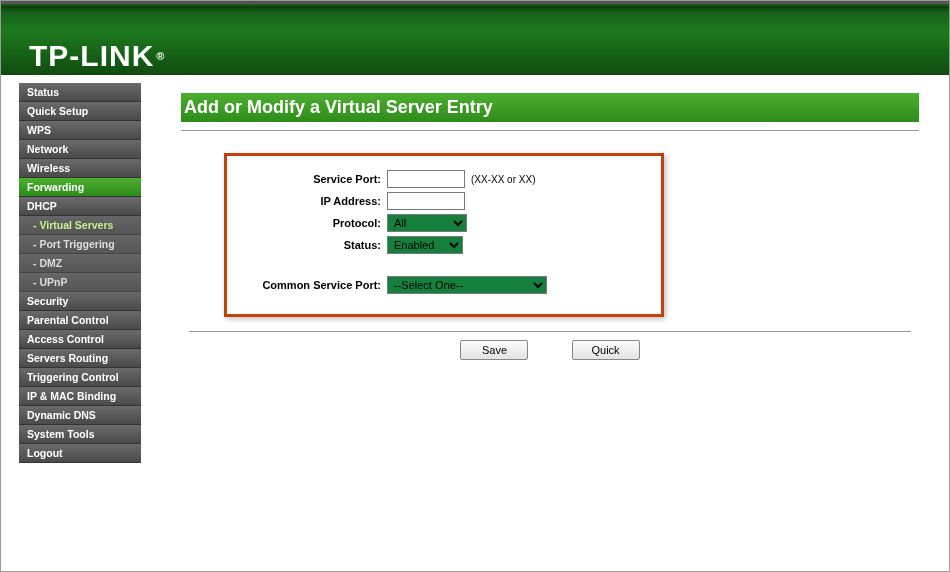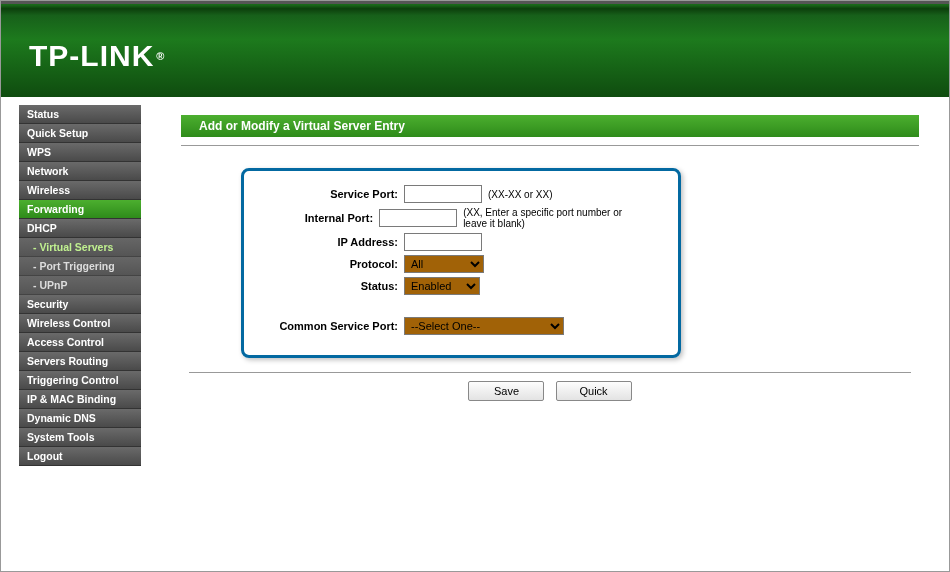--- a/index.html
+++ b/index.html
@@ -6,21 +6,21 @@
   body {
     font-family: Arial, Helvetica, sans-serif;
     font-size: 11px;
     background: #fff;
     width: 950px;
     height: 572px;
     overflow: hidden;
     border: 1px solid #999;
   }
   .header {
-    height: 96px;
+    height: 74px;
     background: linear-gradient(to bottom, #145514 0%, #1a6a1a 4%, #0c3f0c 8%, #17601a 15%, #1d7a1d 40%, #0f4c0f 100%);
     position: relative;
   }
   .header-top-line {
     height: 3px;
     background: #555;
   }
   .logo {
     position: absolute;
     left: 28px;
@@ -66,33 +66,33 @@
   }
   .nav-sub.active { color: #c0f090; }
   .main {
     flex: 1;
     padding: 18px 30px 0 30px;
     overflow: auto;
   }
   .page-title-bar {
     background: linear-gradient(to bottom, #4caf2f, #2e8b1a);
     color: #fff;
-    font-size: 12px;
-    font-weight: bold;
-    padding: 4px 18px;
+    font-size: 18px;
+    font-weight: bold;
+    padding: 4px 3px;
   }
   .hr-thin {
     height: 1px;
     background: #999;
     margin-top: 8px;
   }
   .form-panel {
-    margin: 22px 8px 0 60px;
-    border: 3px solid #0369a1;
-    border-radius: 8px;
+    margin: 22px 8px 0 43px;
+    border: 3px solid #c2410c;
+    border-radius: 0;
     padding: 10px 30px 16px 10px;
     width: 440px;
     box-shadow: 2px 2px 5px rgba(0,0,0,.25);
   }
   .form-row {
     display: flex;
     align-items: center;
     margin: 4px 0;
   }
   .form-label {
@@ -103,45 +103,45 @@
     font-weight: bold;
     color: #000;
   }
   .form-input {
     height: 18px;
     border: 1px solid #7a7a7a;
     font-size: 11px;
     padding: 0 2px;
   }
   .w80 { width: 78px; }
-  select.form-input { background:#a16207; }
+  select.form-input { background:#15803d; }
   .hint {
     font-size: 10px;
     color: #000;
     margin-left: 6px;
   }
   .gap { height: 14px; }
   .hr2 {
     height: 1px;
     background: #999;
     margin: 14px 8px 0 8px;
   }
   .button-row {
     text-align: center;
     margin-top: 8px;
   }
   .btn {
     display: inline-block;
-    width: 76px;
+    width: 68px;
     height: 20px;
     font-size: 11px;
     background: linear-gradient(to bottom, #fdfdfd, #e3e3e3);
     border: 1px solid #888;
     border-radius: 2px;
-    margin: 0 4px;
+    margin: 0 20px;
     cursor: pointer;
   }
 </style>
 </head>
 <body>
 
 <div class="header">
   <div class="header-top-line"></div>
   <div class="logo">
     <span>TP-LINK</span>
@@ -154,23 +154,24 @@
   <div class="sidebar">
     <div class="nav-item">Status</div>
     <div class="nav-item">Quick Setup</div>
     <div class="nav-item">WPS</div>
     <div class="nav-item">Network</div>
     <div class="nav-item">Wireless</div>
     <div class="nav-item active">Forwarding</div>
     <div class="nav-item">DHCP</div>
     <div class="nav-sub active">- Virtual Servers</div>
     <div class="nav-sub">- Port Triggering</div>
+    <div class="nav-sub">- DMZ</div>
     <div class="nav-sub">- UPnP</div>
     <div class="nav-item">Security</div>
-    <div class="nav-item">Wireless Control</div>
+    <div class="nav-item">Parental Control</div>
     <div class="nav-item">Access Control</div>
     <div class="nav-item">Servers Routing</div>
     <div class="nav-item">Triggering Control</div>
     <div class="nav-item">IP &amp; MAC Binding</div>
     <div class="nav-item">Dynamic DNS</div>
     <div class="nav-item">System Tools</div>
     <div class="nav-item">Logout</div>
   </div>
 
   <div class="main">
@@ -178,25 +179,20 @@
     <div class="hr-thin"></div>
 
     <div class="form-panel">
 
       <div class="form-row">
         <div class="form-label">Service Port:</div>
         <input class="form-input w80" value="" style="">
         <span class="hint">(XX-XX or XX)</span>
       </div>
 
-      <div class="form-row">
-        <div class="form-label">Internal Port:</div>
-        <input class="form-input w80" value="" style="">
-        <span class="hint">(XX, Enter a specific port number or leave it blank)</span>
-      </div>
 
       <div class="form-row">
         <div class="form-label">IP Address:</div>
         <input class="form-input w80" value="" style="">
       </div>
 
       <div class="form-row">
         <div class="form-label">Protocol:</div>
         <select class="form-input" style="width:80px">
           <option>All</option>

